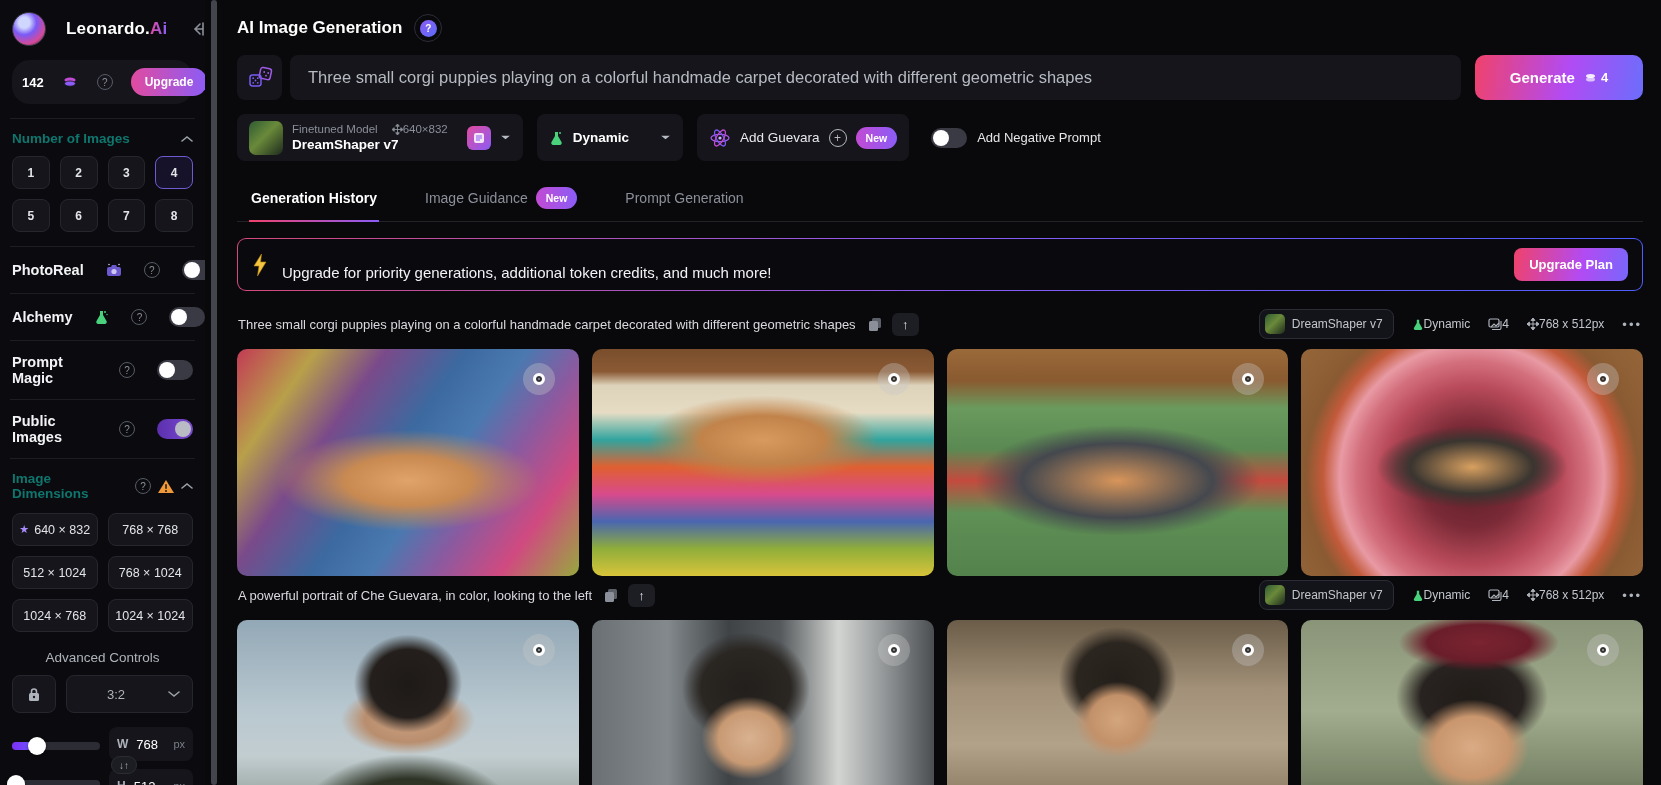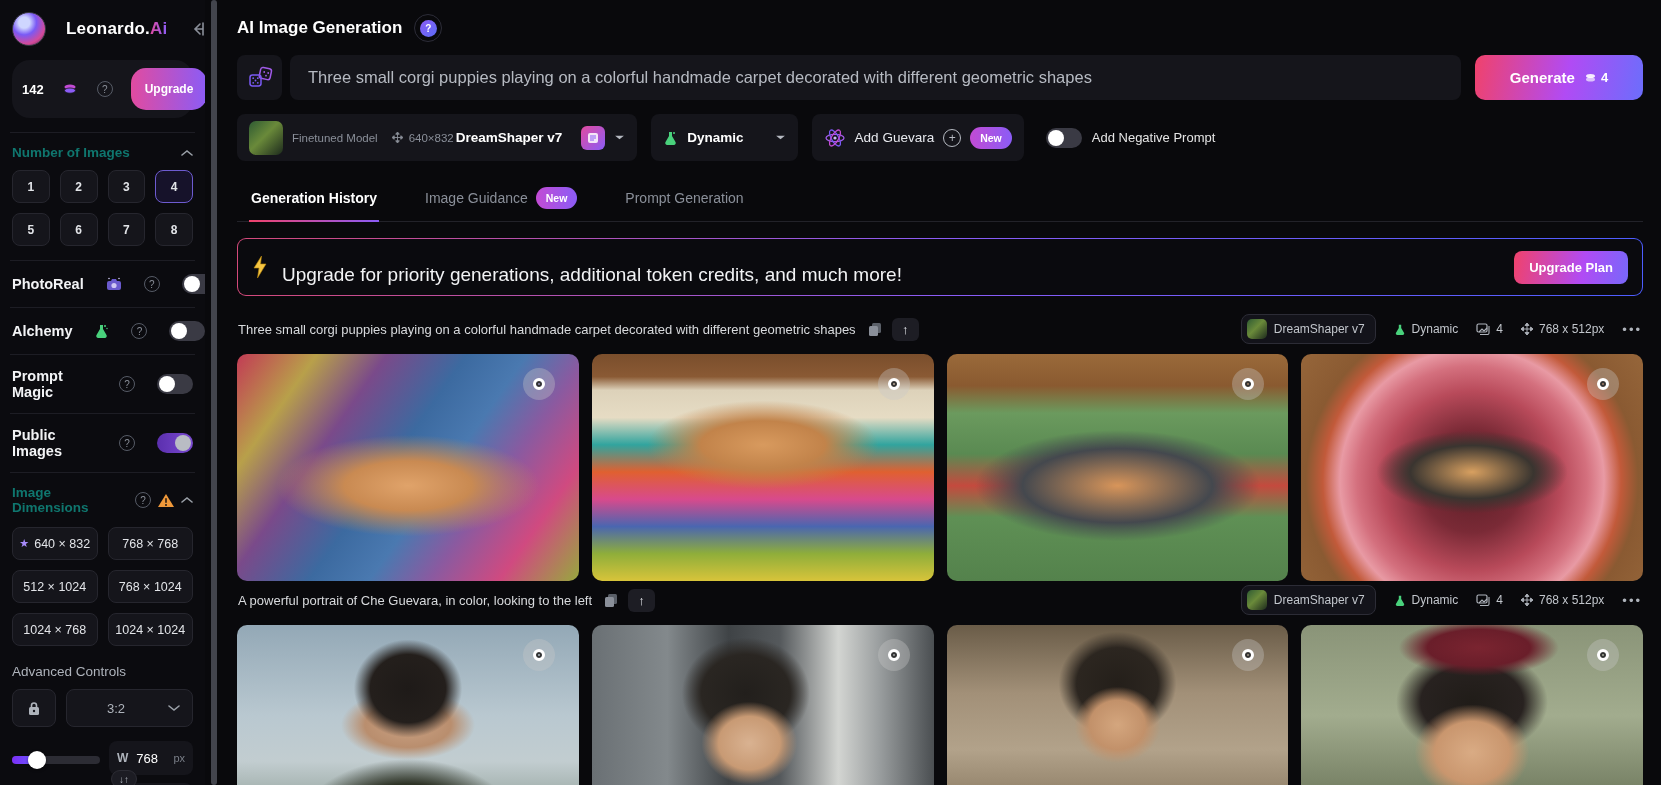--- a/index.html
+++ b/index.html
@@ -33,42 +33,42 @@
     display:flex; align-items:center; gap:18px;
   }
   .credits-pill .num { font-size:13px; font-weight:bold; color:#fff; }
   .help-dot {
     width:16px; height:16px; border-radius:50%; border:1px solid #565b66; color:#8a8f99;
     font-size:10px; display:flex; align-items:center; justify-content:center; flex:none;
   }
   .upgrade-btn {
     margin-left:auto; background:linear-gradient(90deg,#e14ba0,#8b5cf6);
     color:#fff; font-size:12px; font-weight:bold; border:none; border-radius:15px;
-    padding:14px 14px; cursor:pointer;
+    padding:7px 14px; cursor:pointer;
   }
   .section-head { display:flex; align-items:center; gap:6px; padding:12px 2px 10px 2px; border-top:1px solid #1d1d24; }
   .section-head .t { font-size:13.5px; font-weight:bold; color:#0f766e; }
   .chev { margin-left:auto; color:#9aa0a8; display:flex; }
   .num-grid { display:grid; grid-template-columns:repeat(4,1fr); gap:10px; padding:0 2px 14px 2px; }
   .opt-btn {
     background:#15151b; border:1px solid #26262e; border-radius:8px; height:33px;
     color:#e2e4e8; font-size:12px; font-weight:bold; display:flex; align-items:center; justify-content:center;
     cursor:pointer;
   }
   .opt-btn.selected { border:1px solid #6d5bd0; background:#16122a; }
   .feat-row { display:flex; align-items:center; gap:22px; padding:13px 2px; border-top:1px solid #1d1d24; }
   .feat-row .t { font-size:14.5px; font-weight:bold; color:#f2f3f5; }
   .toggle { margin-left:auto; width:36px; height:20px; border-radius:10px; background:#3a3a44; position:relative; cursor:pointer; flex:none; }
   .toggle .knob { position:absolute; top:2px; left:2px; width:16px; height:16px; border-radius:50%; background:#fff; }
   .toggle.on { background:linear-gradient(90deg,#5b2fae,#7a4ad0); }
   .toggle.on .knob { left:18px; background:#b9bcc4; }
   .dim-grid { display:grid; grid-template-columns:repeat(2,1fr); gap:10px; padding:2px 2px 12px 2px; }
   .dim-btn { height:33px; font-weight:normal; font-size:12.5px; gap:5px; }
   .star { color:#a78bfa; font-size:11px; }
-  .adv-label { color:#aeb3bb; font-size:13.5px; padding:6px 2px 10px 2px; }
+  .adv-label { color:#aeb3bb; font-size:13.5px; padding:6px 2px 10px 2px;text-align:center; }
   .ratio-row { display:flex; gap:10px; padding:0 2px 14px 2px; }
   .lock-box { width:44px; height:38px; background:#15151b; border:1px solid #26262e; border-radius:8px; display:flex; align-items:center; justify-content:center; cursor:pointer; }
   .ratio-select { flex:1; height:38px; background:#15151b; border:1px solid #26262e; border-radius:8px; display:flex; align-items:center; padding:0 12px 0 40px; color:#aeb3bb; font-size:13px; cursor:pointer; }
   .ratio-select .chev { margin-left:auto; }
   .wh-row { display:flex; gap:9px; padding:0 2px 6px 2px; align-items:center; }
   .sliders { flex:1; display:flex; flex-direction:column; gap:30px; }
   .slider { position:relative; height:8px; border-radius:4px; background:#2c2c34; cursor:pointer; }
   .slider .fill { position:absolute; left:0; top:0; bottom:0; border-radius:4px; background:linear-gradient(90deg,#7b2ff7,#6a5bff); }
   .slider .knob { position:absolute; top:50%; transform:translate(-50%,-50%); width:18px; height:18px; border-radius:50%; background:#fff; box-shadow:0 1px 3px rgba(0,0,0,.5); }
   .fields { width:84px; position:relative; display:flex; flex-direction:column; gap:8px; }
@@ -88,50 +88,50 @@
   .prompt-input { flex:1; height:45px; background:#15151b; border:none; border-radius:8px; color:#b6bac2; font-size:16.5px; padding:0 18px; font-family:"Liberation Sans", sans-serif; }
   .generate-btn {
     width:168px; height:45px; margin-left:6px; border:none; border-radius:10px; cursor:pointer;
     background:linear-gradient(100deg,#f0426b 0%,#b14bf4 55%,#4d7dff 120%);
     color:#fff; font-size:15px; font-weight:bold; display:flex; align-items:center; justify-content:center; gap:9px; flex:none;
   }
   .gen-cost { display:flex; align-items:center; gap:4px; font-size:13px; font-weight:bold; }
   .model-row { display:flex; align-items:center; gap:14px; margin-top:14px; }
   .pill { background:#15151b; border-radius:8px; height:47px; display:flex; align-items:center; padding:0 12px; gap:9px; cursor:pointer; }
   .model-thumb { width:34px; height:34px; border-radius:7px; background:linear-gradient(135deg,#2e5a33,#6a8a3a 45%,#1d2a1d); flex:none; }
-  .model-texts { display:flex; flex-direction:row; gap:2px; }
+  .model-texts { display:flex; flex-direction:column; gap:2px; }
   .model-meta { display:flex; align-items:center; gap:14px; font-size:11.5px; color:#8a8f99; }
   .model-name { font-size:13.5px; font-weight:bold; color:#fff; }
   .mini-card { width:24px; height:24px; border-radius:6px; background:linear-gradient(135deg,#e14ba0,#8b5cf6); margin-left:10px; display:flex; align-items:center; justify-content:center; }
   .style-pill .t { font-size:13.5px; font-weight:bold; color:#fff; }
   .plus-circle { width:18px; height:18px; border-radius:50%; border:1.5px solid #b6bac2; color:#b6bac2; font-size:12px; display:flex; align-items:center; justify-content:center; }
   .badge-new { background:linear-gradient(90deg,#c24bd4,#8b5cf6); color:#fff; font-size:10.5px; font-weight:bold; border-radius:12px; padding:5px 10px; }
   .neg-row { display:flex; align-items:center; gap:10px; margin-left:8px; }
   .neg-row .toggle { margin-left:0; }
   .neg-row .t { font-size:13px; color:#e5e5e5; }
   .tabs { display:flex; gap:44px; margin-top:20px; border-bottom:1px solid #222229; padding:0 12px; }
   .tab { padding:6px 2px 12px 2px; font-size:14px; color:#8a8f99; position:relative; display:flex; align-items:center; gap:8px; cursor:pointer; }
   .tab.active { color:#fff; font-weight:bold; }
   .tab.active::after { content:""; position:absolute; left:0; right:0; bottom:-1px; height:2px; background:linear-gradient(90deg,#f0426b,#8b5cf6); }
   .banner {
     margin-top:16px; border:1px solid transparent; border-radius:9px;
     background:linear-gradient(#0a0a0e,#0a0a0e) padding-box, linear-gradient(90deg,#d4497a,#8b5cf6,#4d5dff) border-box;
     display:flex; align-items:center; padding:9px 14px; gap:14px;
   }
   .banner .l1 { font-size:12.5px; color:#9aa0a8; margin-bottom:3px; }
-  .banner .l2 { font-size:19px; color:#f2f3f5;margin-top:16px; }
+  .banner .l2 { font-size:15px; color:#f2f3f5;margin-top:16px; }
   .upgrade-plan { margin-left:auto; background:linear-gradient(100deg,#f0426b,#b14bf4 60%,#4d7dff 130%); color:#fff; border:none; border-radius:8px; font-size:13px; font-weight:bold; padding:9px 15px; cursor:pointer; }
   .gen-head { display:flex; align-items:center; margin-top:18px; padding:0 1px 10px 1px; }
   .gen-prompt { font-size:13px; color:#d8dadd; }
   .icon-btn { background:none; border:none; color:#8a8f99; cursor:pointer; display:flex; align-items:center; margin-left:12px; }
   .arrow-btn { width:27px; height:23px; background:#1d1d24; border:none; border-radius:6px; color:#e7e9ee; font-size:13px; margin-left:10px; cursor:pointer; }
   .gen-meta { margin-left:auto; display:flex; align-items:center; gap:18px; color:#c2c6cc; font-size:12px; }
   .meta-model { border:1px solid #2c2c36; background:#13131a; border-radius:8px; display:flex; align-items:center; gap:7px; padding:4px 10px 4px 5px; cursor:pointer; }
   .meta-thumb { width:20px; height:20px; border-radius:5px; background:linear-gradient(135deg,#2e5a33,#6a8a3a 45%,#1d2a1d); }
-  .meta-item { display:flex; align-items:center; gap:6px; }
+  .meta-item { display:flex; align-items:center; }
   .dots { color:#aeb3bb; letter-spacing:2px; font-size:13px; cursor:pointer; }
   .gen-images { display:grid; grid-template-columns:repeat(4,1fr); gap:13px; }
   .gen-img { height:227px; border-radius:10px; position:relative; cursor:pointer; overflow:hidden; }
   .eye {
     position:absolute; top:14px; right:24px; width:32px; height:32px; border-radius:50%;
     background:rgba(200,200,200,.35); display:flex; align-items:center; justify-content:center;
   }
   .eye .ring { width:12px; height:12px; border-radius:50%; border:3px solid #fff; box-shadow:inset 0 0 0 2px #333; }
   .row2 { margin-top:4px; }
   svg { display:block; }

